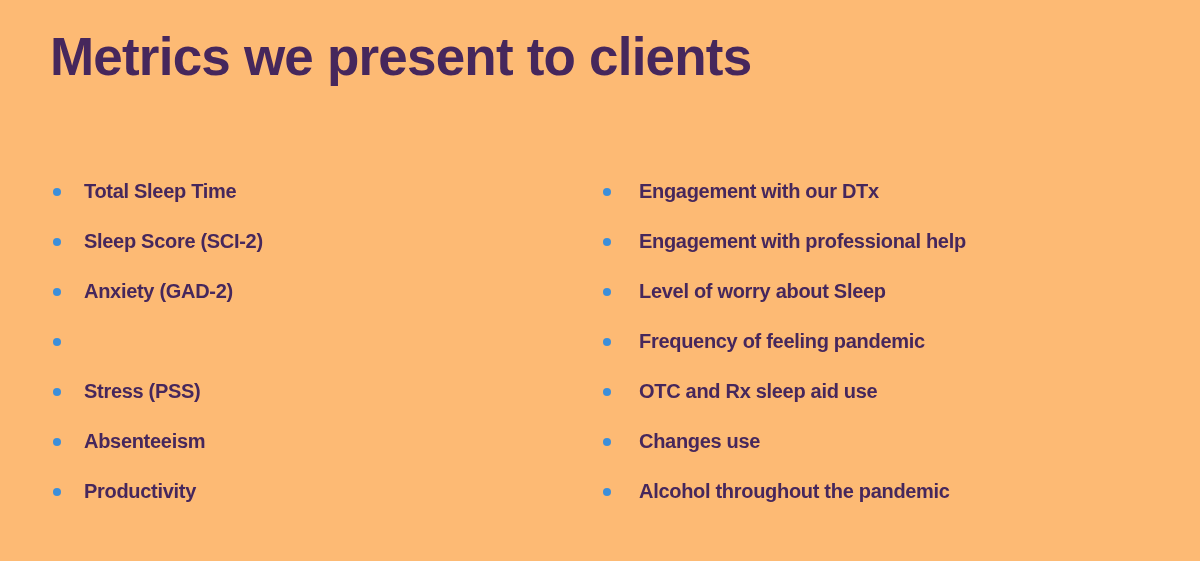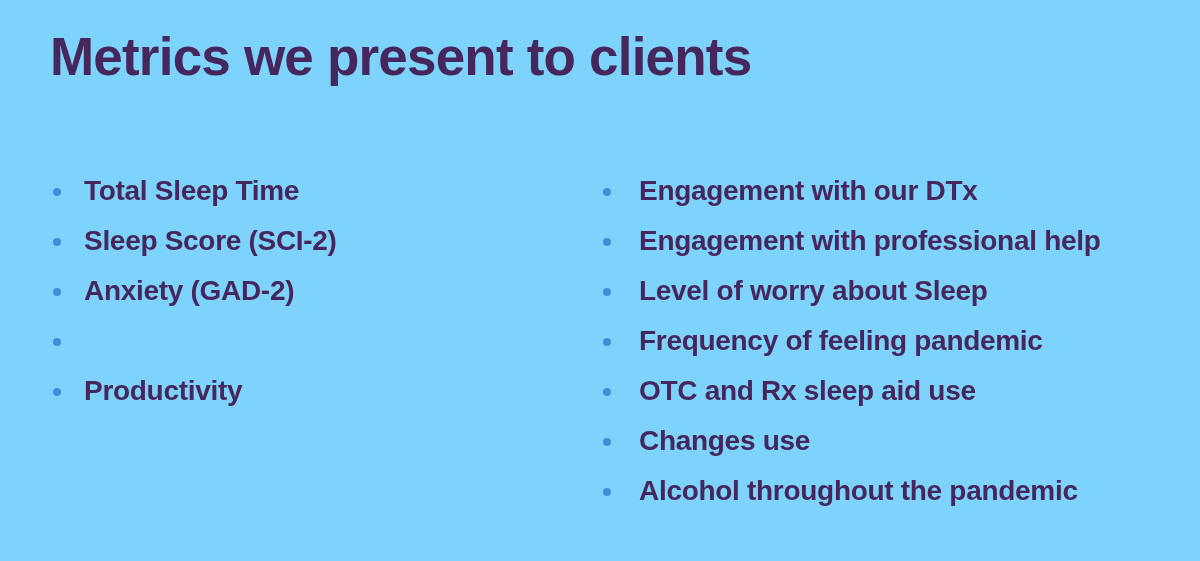--- a/index.html
+++ b/index.html
@@ -11,21 +11,21 @@
     height: 561px;
     overflow: hidden;
     background: #e2c8fb;
     font-family: "Liberation Sans", sans-serif;
   }
 
   .slide {
     position: relative;
     width: 1200px;
     height: 561px;
-    background: #7dd3fc;
+    background: #fdba74;
     box-sizing: border-box;
   }
 
   .slide-title {
     position: absolute;
     left: 50px;
     top: 29px;
     margin: 0;
     font-family: "Liberation Sans", sans-serif;
     font-size: 53px;
@@ -76,21 +76,21 @@
     width: 8px;
     height: 8px;
     border-radius: 50%;
     background: #3d8fd9;
     margin-top: 2px;
   }
 
   .bullet-text {
     flex: 0 0 auto;
     font-family: "Liberation Sans", sans-serif;
-    font-size: 28px;
+    font-size: 20px;
     font-weight: bold;
     letter-spacing: -0.3px;
     color: #46275c;
     white-space: nowrap;
   }
 
   .column-left .bullet-text {
     margin-left: 23px;
   }
 
@@ -115,20 +115,28 @@
       <div class="bullet-row">
         <span class="bullet-dot"></span>
         <span class="bullet-text">Sleep Score (SCI-2)</span>
       </div>
       <div class="bullet-row">
         <span class="bullet-dot"></span>
         <span class="bullet-text">Anxiety (GAD-2)</span>
       </div>
       <div class="bullet-row">
         <span class="bullet-dot"></span>
+      </div>
+      <div class="bullet-row">
+        <span class="bullet-dot"></span>
+        <span class="bullet-text">Stress (PSS)</span>
+      </div>
+      <div class="bullet-row">
+        <span class="bullet-dot"></span>
+        <span class="bullet-text">Absenteeism</span>
       </div>
       <div class="bullet-row">
         <span class="bullet-dot"></span>
         <span class="bullet-text">Productivity</span>
       </div>
     </div>
 
     <div class="column column-right">
       <div class="bullet-row">
         <span class="bullet-dot"></span>

